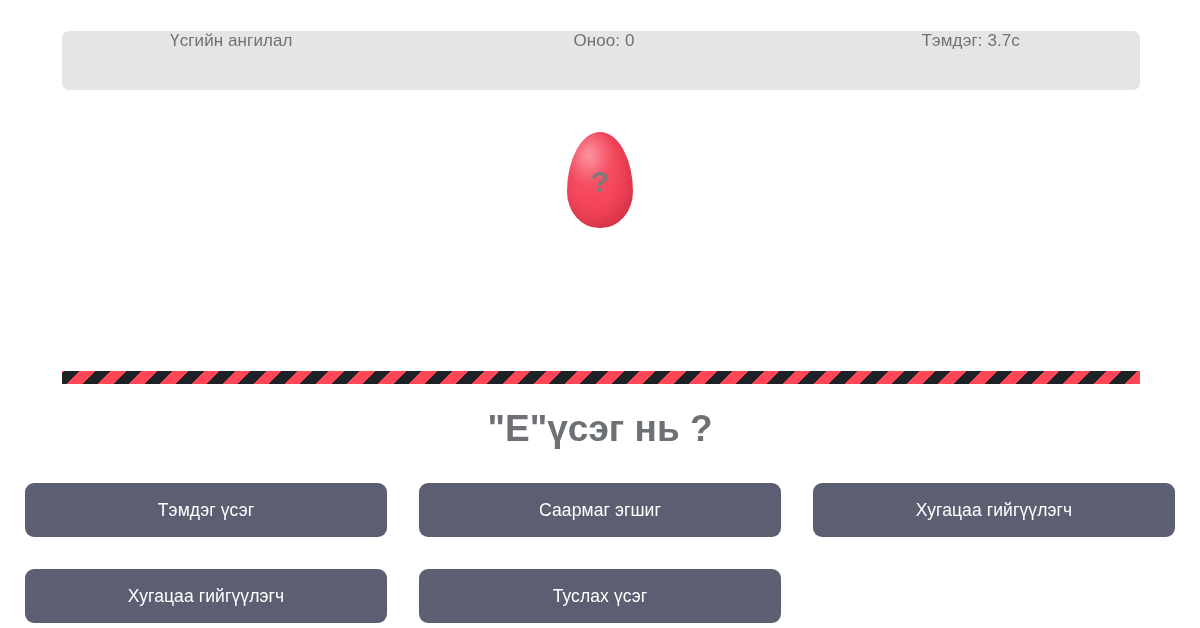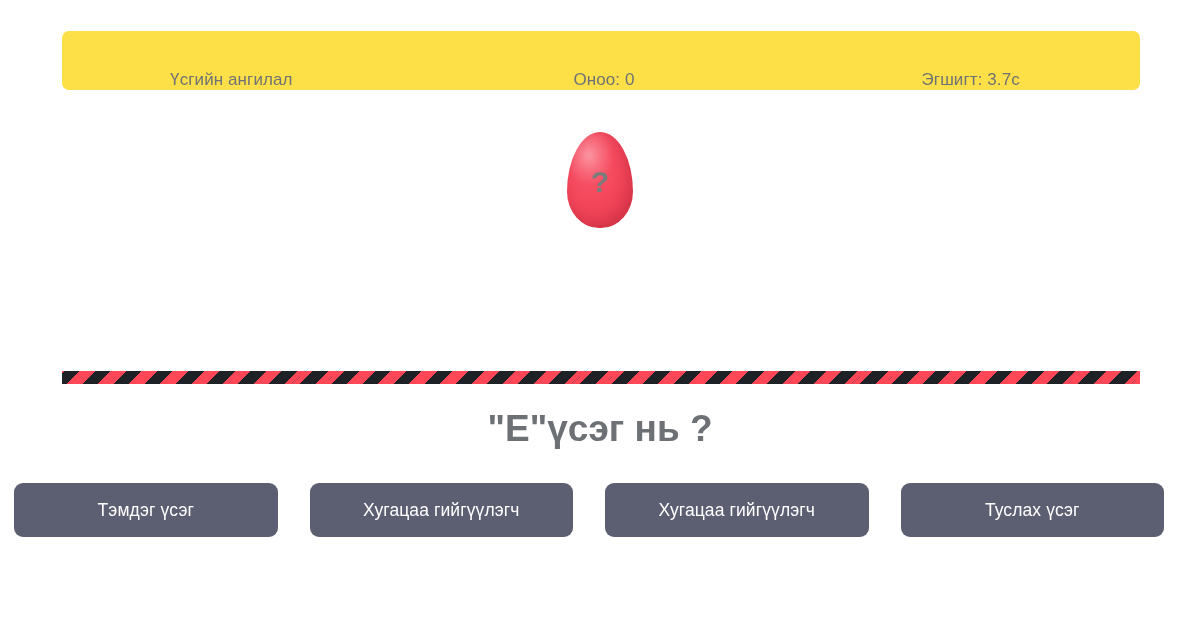--- a/index.html
+++ b/index.html
@@ -15,24 +15,24 @@
     position: relative;
   }
 
   
   #status-bar {
     position: absolute;
     left: 62px;
     top: 31px;
     width: 1078px;
     height: 59px;
-    background: #fde047;
+    background: #e5e5e5;
     border-radius: 7px;
     display: flex;
-    align-items: flex-end;
+    align-items: flex-start;
     gap: 28px;
   }
   .status-cell {
     flex: 1 1 0;
     text-align: center;
     font-size: 17px;
     color: #6f7275;
     letter-spacing: 0.1px;
     white-space: nowrap;
   }
@@ -103,25 +103,25 @@
     font-size: 37px;
     font-weight: bold;
     color: #6d7074;
     letter-spacing: 0px;
     white-space: nowrap;
   }
 
   
   #answers {
     position: absolute;
-    left: 14px;
+    left: 25px;
     top: 483px;
     width: 1150px;
     display: grid;
-    grid-template-columns: repeat(4, 1fr);
+    grid-template-columns: repeat(3, 1fr);
     grid-auto-rows: 54px;
     column-gap: 14px;
     row-gap: 14px;
     gap: 32px;
   }
   .answer-button {
     background: #5c5e72;
     color: #ffffff;
     border: none;
     border-radius: 9px;
@@ -136,31 +136,32 @@
     padding: 0 6px;
     box-sizing: border-box;
   }
 </style>
 </head>
 <body>
 
 <div id="status-bar">
   <div class="status-cell" id="status-category">Үсгийн ангилал</div>
   <div class="status-cell" id="status-score">Оноо: 0</div>
-  <div class="status-cell" id="status-timer">Эгшигт: 3.7с</div>
+  <div class="status-cell" id="status-timer">Тэмдэг: 3.7с</div>
 </div>
 
 <div id="balloon-area">
   <div id="balloon">
     <span id="balloon-mark">?</span>
   </div>
 </div>
 
 <div id="hazard-stripe"></div>
 
 <div id="question">"Е"үсэг нь ?</div>
 
 <div id="answers">
   <button class="answer-button">Тэмдэг үсэг</button>
+  <button class="answer-button">Саармаг эгшиг</button>
   <button class="answer-button">Хугацаа гийгүүлэгч</button>
   <button class="answer-button">Хугацаа гийгүүлэгч</button>
   <button class="answer-button">Туслах үсэг</button>
 </div>
 
 </body></html>

